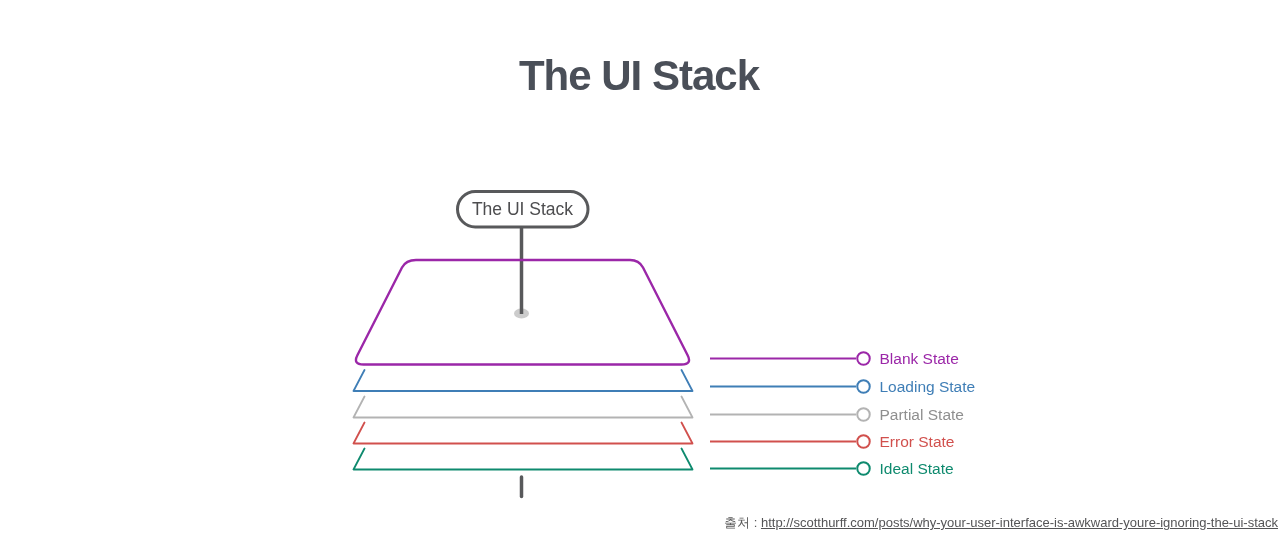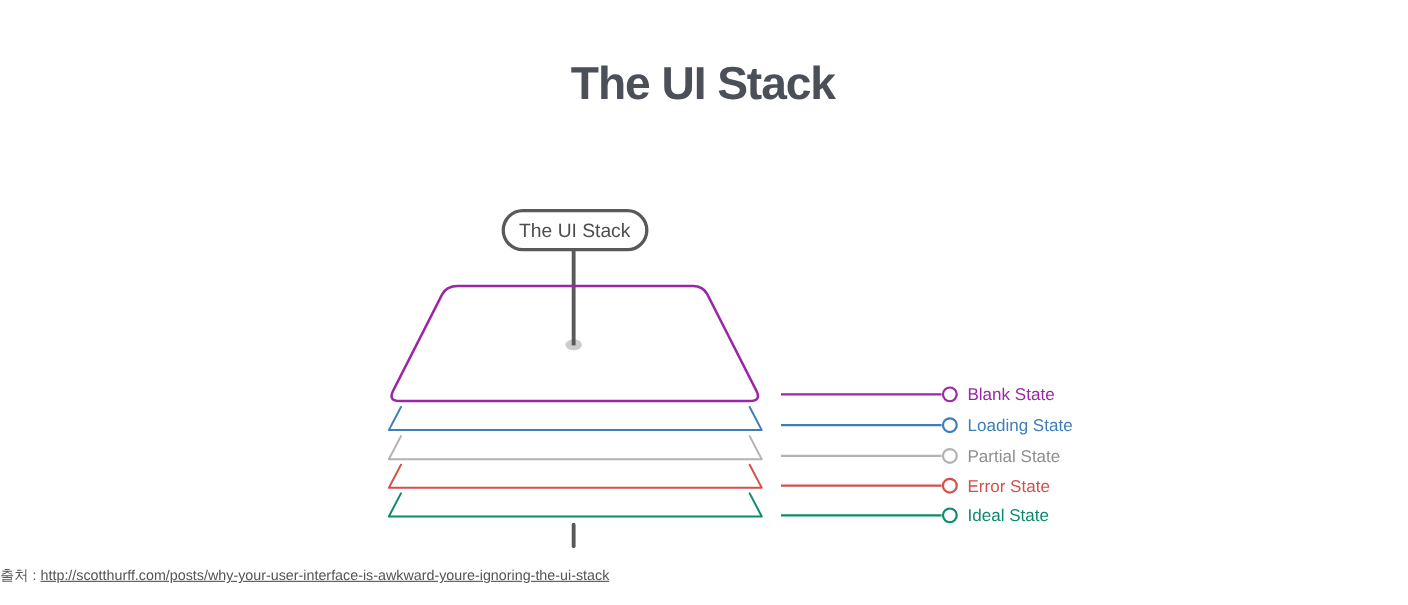--- a/index.html
+++ b/index.html
@@ -31,21 +31,21 @@
   }
   .badge-label {
     font-size: 17.5px;
     font-weight: 500;
     font-family: "Liberation Sans", sans-serif;
   }
   .footer {
     position: absolute;
     top: 514px; left: 0;
     width: 1278px;
-    text-align: left;
+    text-align: right;
     font-size: 13px;
     color: #595959;
   }
   .footer a {
     color: #545456;
     text-decoration: underline;
     cursor: pointer;
   }
 </style>
 </head>

